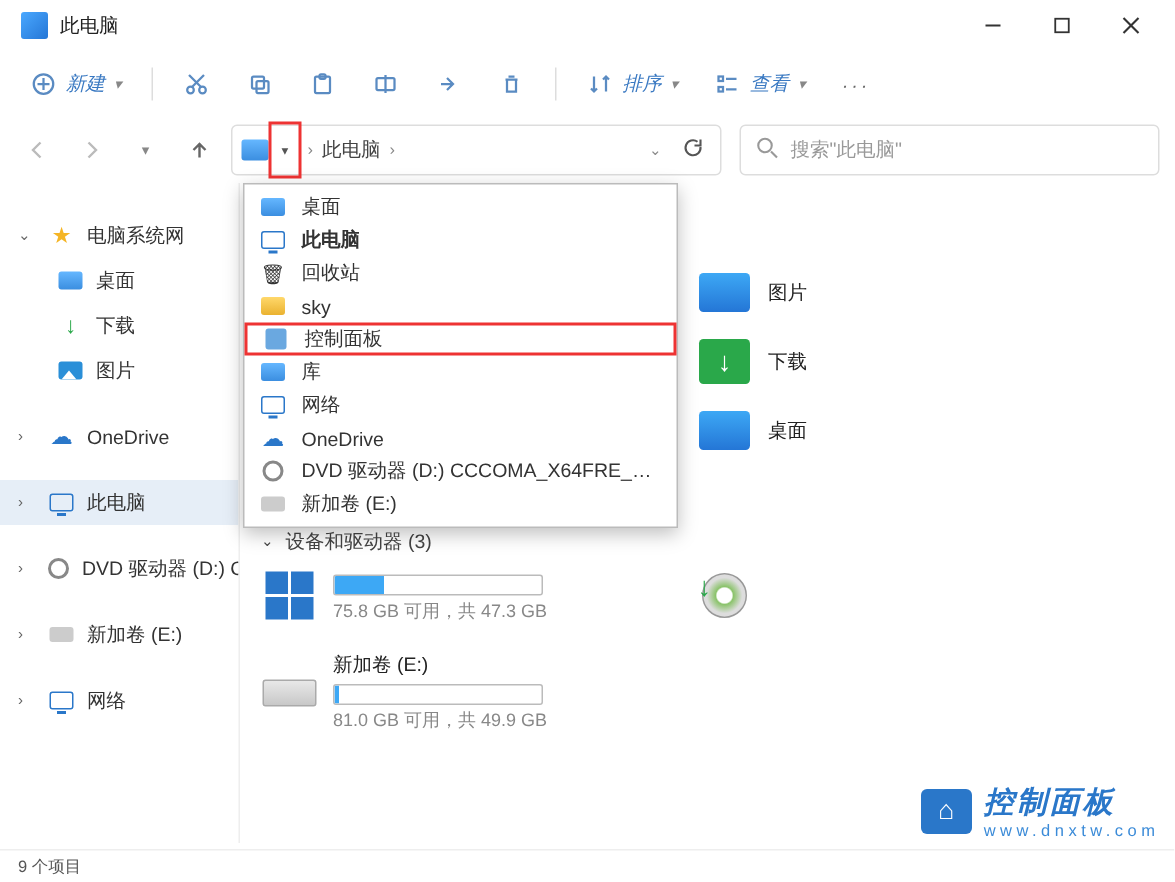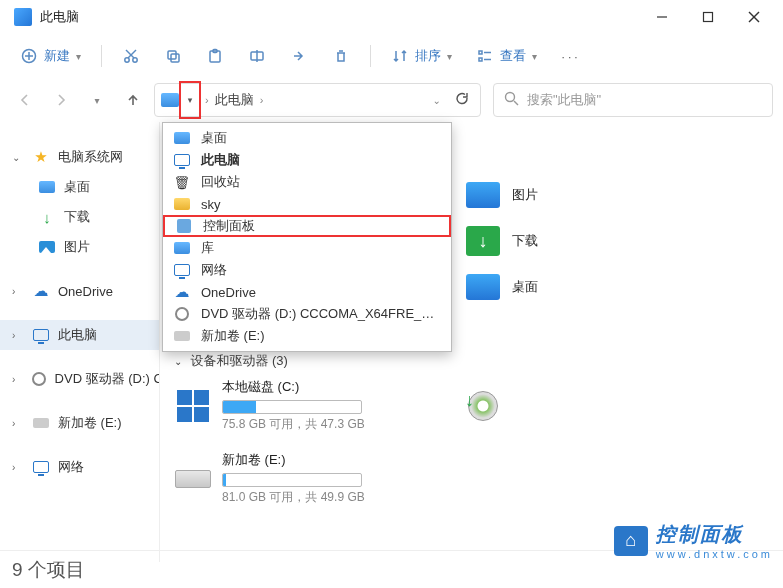--- a/index.html
+++ b/index.html
@@ -4,21 +4,21 @@
 <style>
 * { margin: 0; padding: 0; box-sizing: border-box; font-family: "Microsoft YaHei", "Segoe UI", sans-serif; }
 body { width: 783px; height: 588px; background: #fff; position: relative; overflow: hidden; font-size: 13px; color: #333; }
 
 .titlebar { height: 34px; display: flex; align-items: center; padding: 0 6px; }
 .titlebar .app-icon { width: 18px; height: 18px; background: linear-gradient(135deg,#4aa8ff,#2476d6); border-radius: 2px; margin: 0 8px; }
 .titlebar .title { flex: 1; font-size: 13px; color: #222; }
 .win-controls { display: flex; }
 .win-btn { width: 46px; height: 30px; display: flex; align-items: center; justify-content: center; color: #555; }
 
-.toolbar { height: 44px; display: flex; align-items: center; padding: 0 10px; gap: 4px; color: #3a79c2; }
+.toolbar { height: 44px; display: flex; align-items: center; padding: 0 10px; gap: 4px; color: #3a79c2; font-style: italic; }
 .tb-item { display: flex; align-items: center; gap: 6px; padding: 6px 10px; border-radius: 4px; }
 .tb-icon { width: 18px; height: 18px; display: flex; align-items: center; justify-content: center; }
 .tb-sep { width: 1px; height: 22px; background: #ddd; margin: 0 6px; }
 .tb-svg { stroke: #5a8bc2; fill: none; stroke-width: 1.5; }
 
 .navrow { height: 44px; display: flex; align-items: center; padding: 0 10px; gap: 6px; }
 .nav-btn { width: 30px; height: 30px; display: flex; align-items: center; justify-content: center; color: #666; }
 .nav-btn.disabled { color: #bbb; }
 .address-bar { flex: 1; height: 34px; border: 1px solid #ddd; border-radius: 4px; display: flex; align-items: center; padding: 0 6px; position: relative; }
 .address-bar .folder-icon { width: 18px; height: 14px; background: linear-gradient(#65b7ff,#3b8ee0); border-radius: 2px; margin-right: 4px; }
@@ -69,21 +69,21 @@
 .item-text .line2 { color: #888; font-size: 12px; margin-top: 2px; }
 .progress { width: 140px; height: 14px; border: 1px solid #bbb; border-radius: 2px; margin-top: 4px; overflow: hidden; }
 .progress-fill { height: 100%; background: #3da8f5; }
 
 .dropdown { position: absolute; left: 2px; top: 0px; width: 290px; background: #fff; border: 1px solid #bbb; box-shadow: 0 4px 12px rgba(0,0,0,0.25); padding: 4px 0; z-index: 10; }
 .dd-item { display: flex; align-items: center; height: 22px; padding-left: 10px; gap: 10px; color: #333; font-size: 13px; }
 .dd-item.bold { font-weight: bold; }
 .dd-item.hl { border: 2px solid #e33; }
 .dd-item .dd-icon { width: 18px; display: flex; align-items: center; justify-content: center; }
 
-.statusbar { position: absolute; left: 0; right: 0; bottom: 0; height: 38px; display: flex; align-items: center; padding: 0 12px; color: #555; font-size: 19px; border-top: 1px solid #eee; }
+.statusbar { position: absolute; left: 0; right: 0; bottom: 0; height: 22px; display: flex; align-items: center; padding: 0 12px; color: #555; font-size: 11px; border-top: 1px solid #eee; }
 
 .watermark { position: absolute; right: 10px; bottom: 28px; display: flex; align-items: center; gap: 8px; }
 .wm-logo { width: 34px; height: 30px; background: #2a77c9; border-radius: 4px; display: flex; align-items: center; justify-content: center; color: #fff; font-size: 18px; }
 .wm-text .wm1 { color: #2a77c9; font-size: 20px; font-weight: bold; font-style: italic; letter-spacing: 2px; }
 .wm-text .wm2 { color: #3b8bd8; font-size: 11px; letter-spacing: 3px; }
 </style>
 </head>
 <body>
 
 <div class="titlebar">
@@ -399,21 +399,20 @@
         <div class="item-row">
           <div class="big-icon">
               <div class="big-logo">
                 <div></div>
                 <div></div>
                 <div></div>
                 <div></div>
               </div>
             </div>
           <div class="item-text">
-            <div class="line1">本地磁盘 (C:)</div>
             <div class="progress">
                 <div class="progress-fill" id="fill-c" style="width: 24%;"></div>
               </div>
             <div class="line2">75.8 GB 可用，共 47.3 GB</div>
           </div>
         </div>
         <div class="item-row">
           <div class="big-icon">
               <div class="big-disc">
                 <span class="big-disc-arrow">↓</span>

